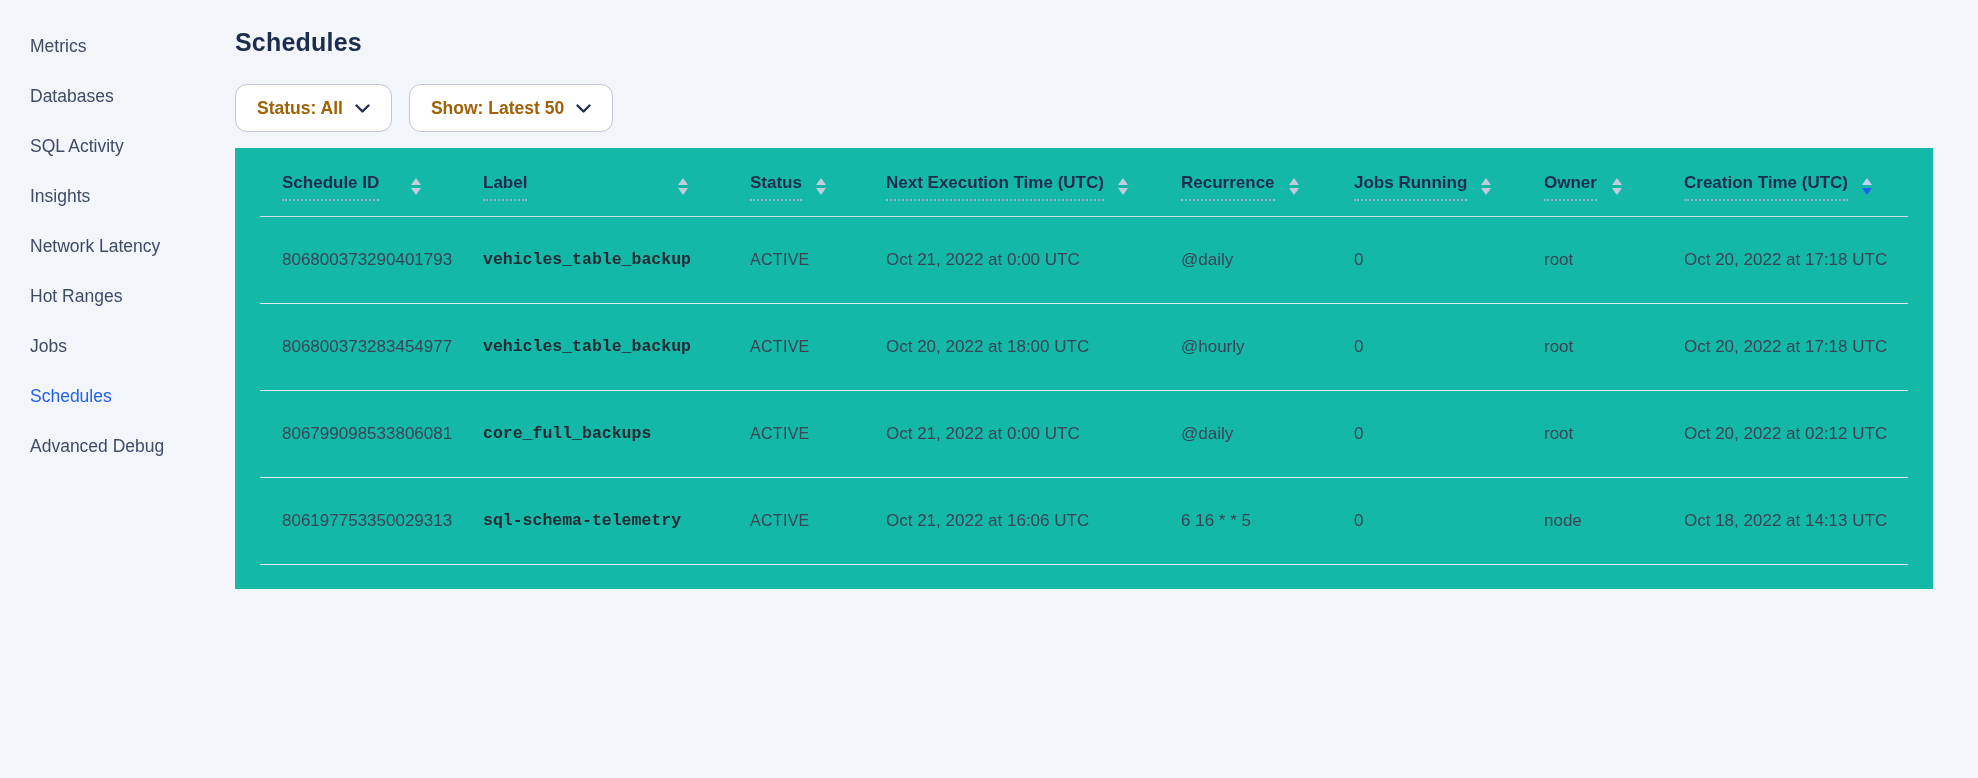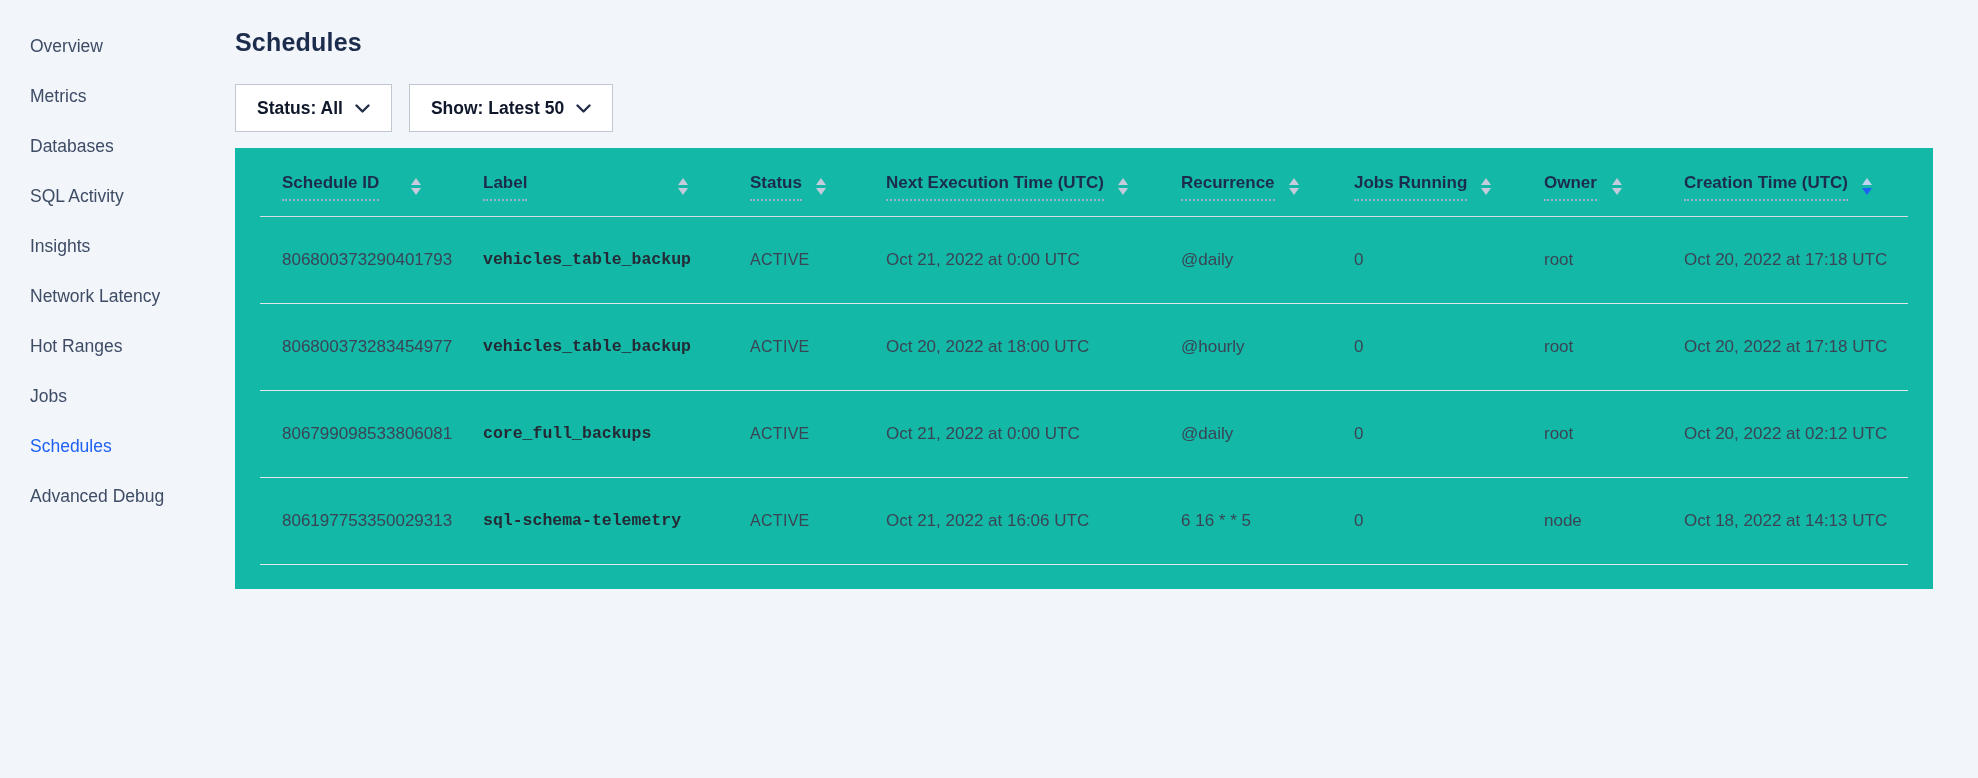--- a/index.html
+++ b/index.html
@@ -26,22 +26,22 @@
   
   .main { position:absolute; left:235px; top:0; width:1698px; }
   .page-title {
     margin-top:28px; font-size:25px; font-weight:700; color:#1c2c4c;
     letter-spacing:0.2px;
   }
 
   .filter-row { margin-top:27px; display:flex; gap:17px; }
   .dropdown-btn {
     height:48px; background:#ffffff; border:1px solid #c0c6d2;
-    border-radius:0; display:flex; align-items:center; gap:12px;
-    padding:0 21px; font-size:17.5px; font-weight:700; color:#0f172a;
+    border-radius:12px; display:flex; align-items:center; gap:12px;
+    padding:0 21px; font-size:17.5px; font-weight:700; color:#a16207;
     cursor:pointer;
   }
   .dropdown-btn svg { display:block; margin-top:2px; }
 
   .summary { margin-top:31px; font-size:17px; color:#394455; }
 
   
   .card {
     margin-top:16px; width:1698px; background:#14b8a6;
     padding:0 25px 24px 25px;
@@ -76,21 +76,20 @@
   td.mono {
     font-family:"Liberation Mono", "DejaVu Sans Mono", monospace;
     font-weight:700; font-size:16.5px; color:#242a35;margin-top:44px;
   }
   td.status { font-size:16px; letter-spacing:0.3px; }
 </style>
 </head>
 <body>
 
 <nav class="sidebar">
-  <div class="nav-item">Overview</div>
   <div class="nav-item">Metrics</div>
   <div class="nav-item">Databases</div>
   <div class="nav-item">SQL Activity</div>
   <div class="nav-item">Insights</div>
   <div class="nav-item">Network Latency</div>
   <div class="nav-item">Hot Ranges</div>
   <div class="nav-item">Jobs</div>
   <div class="nav-item active">Schedules</div>
   <div class="nav-item">Advanced Debug</div>
 </nav>

